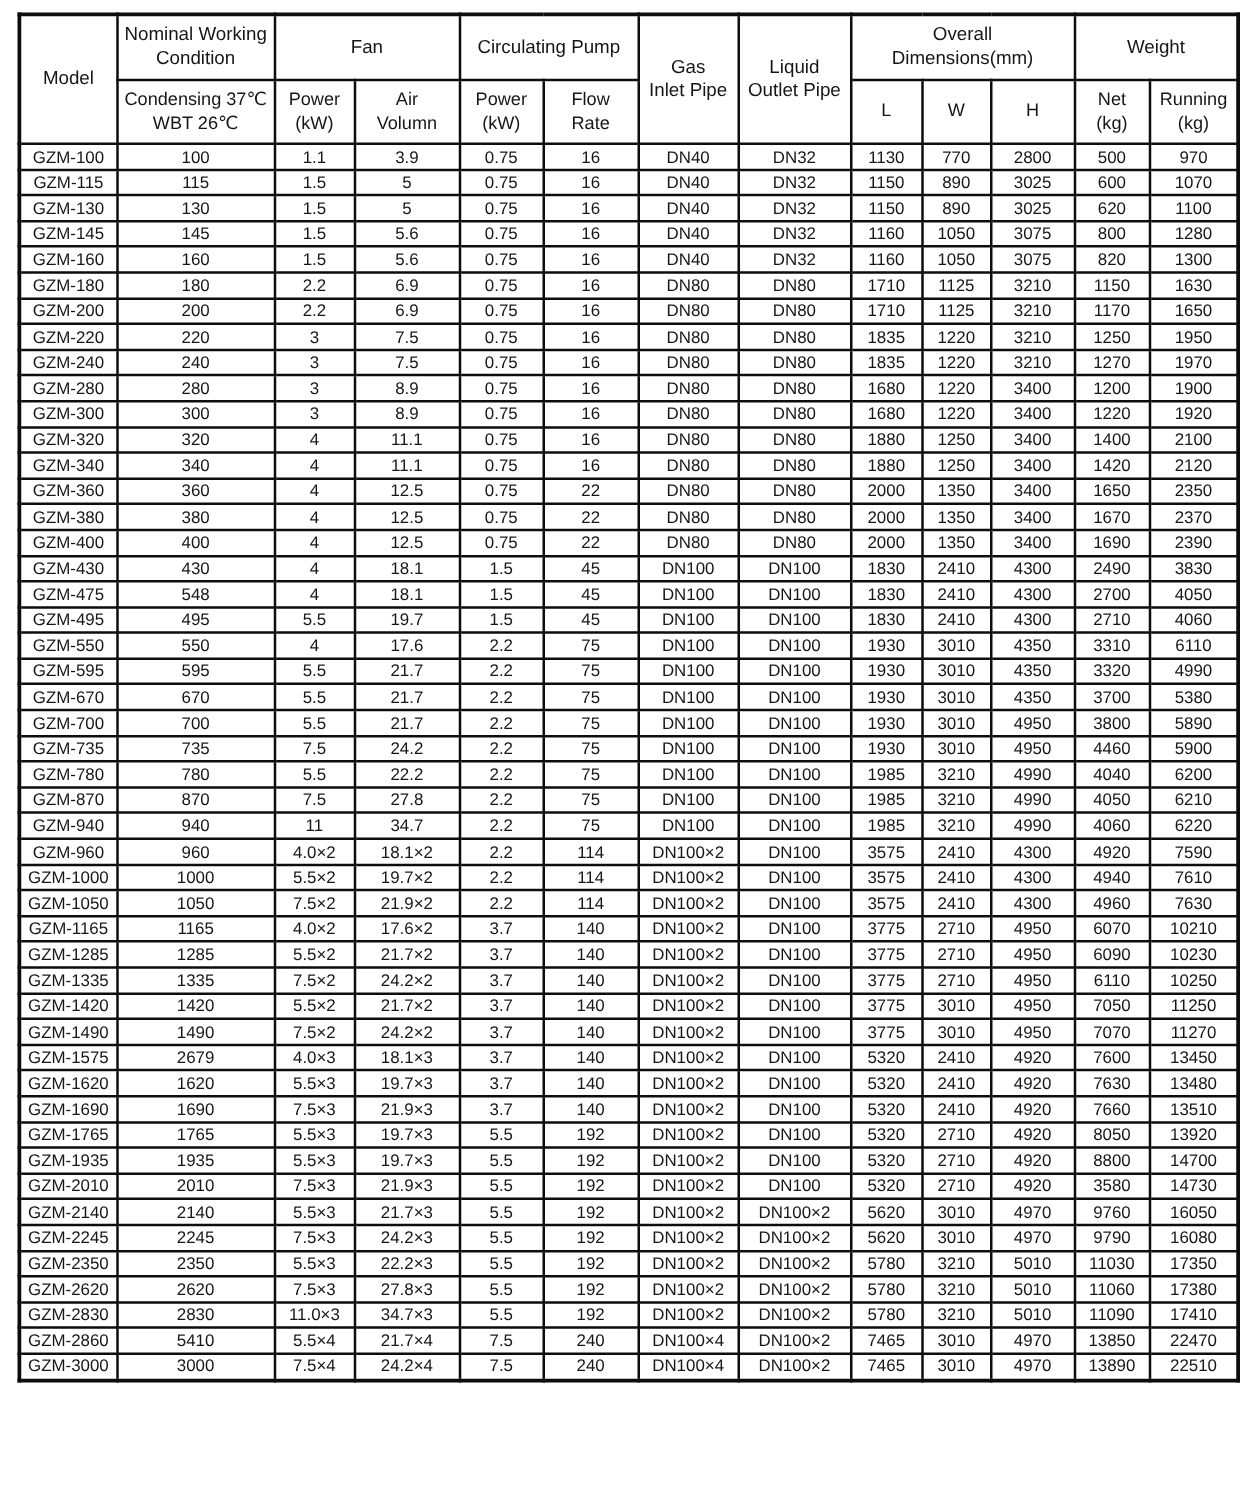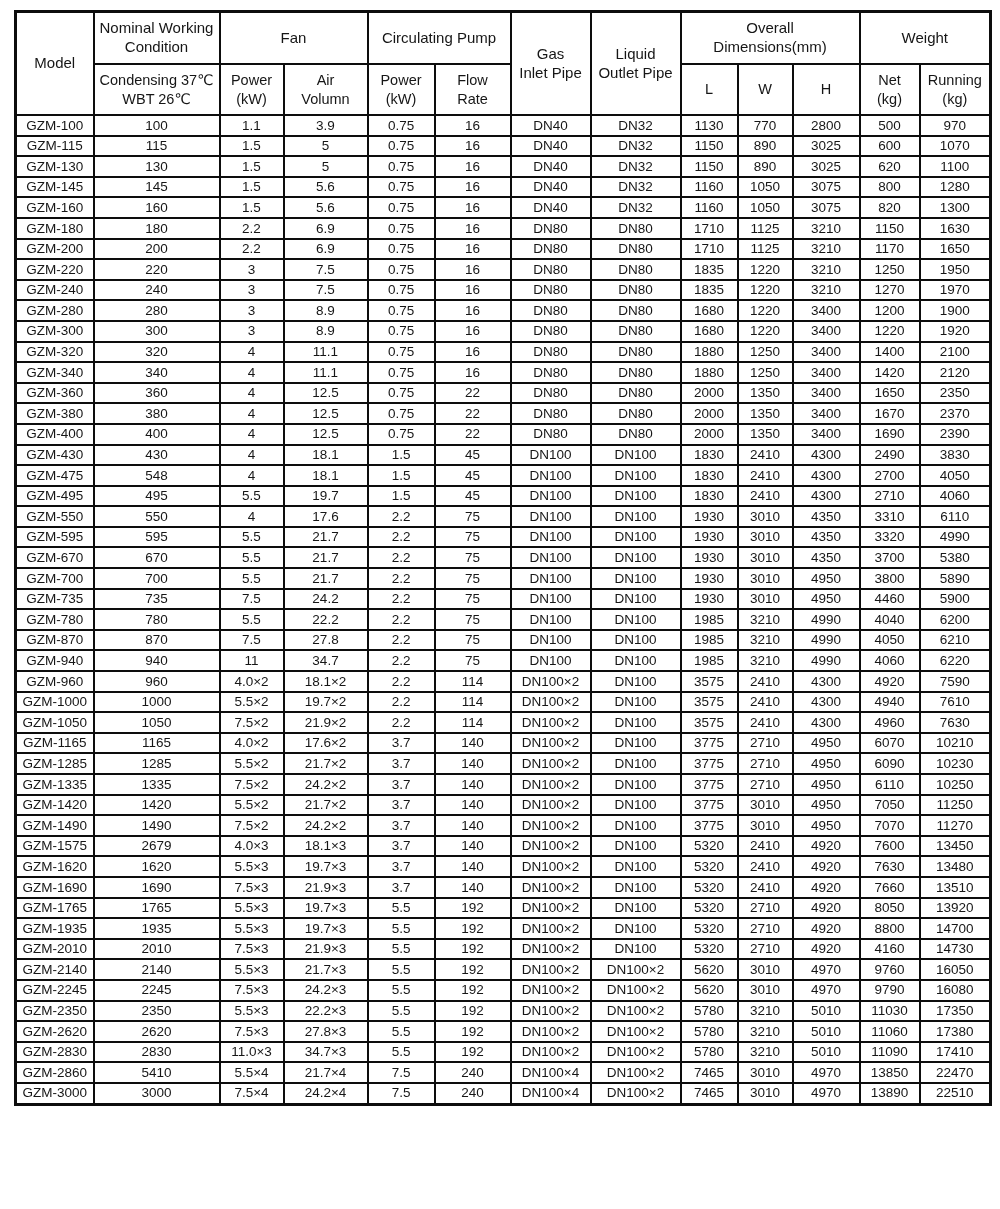--- a/index.html
+++ b/index.html
@@ -709,21 +709,21 @@
           <td>2010</td>
           <td>7.5×3</td>
           <td>21.9×3</td>
           <td>5.5</td>
           <td>192</td>
           <td>DN100×2</td>
           <td>DN100</td>
           <td>5320</td>
           <td>2710</td>
           <td>4920</td>
-          <td>4160</td>
+          <td>3580</td>
           <td>14730</td>
         </tr>
         <tr>
           <td>GZM-2140</td>
           <td>2140</td>
           <td>5.5×3</td>
           <td>21.7×3</td>
           <td>5.5</td>
           <td>192</td>
           <td>DN100×2</td>

